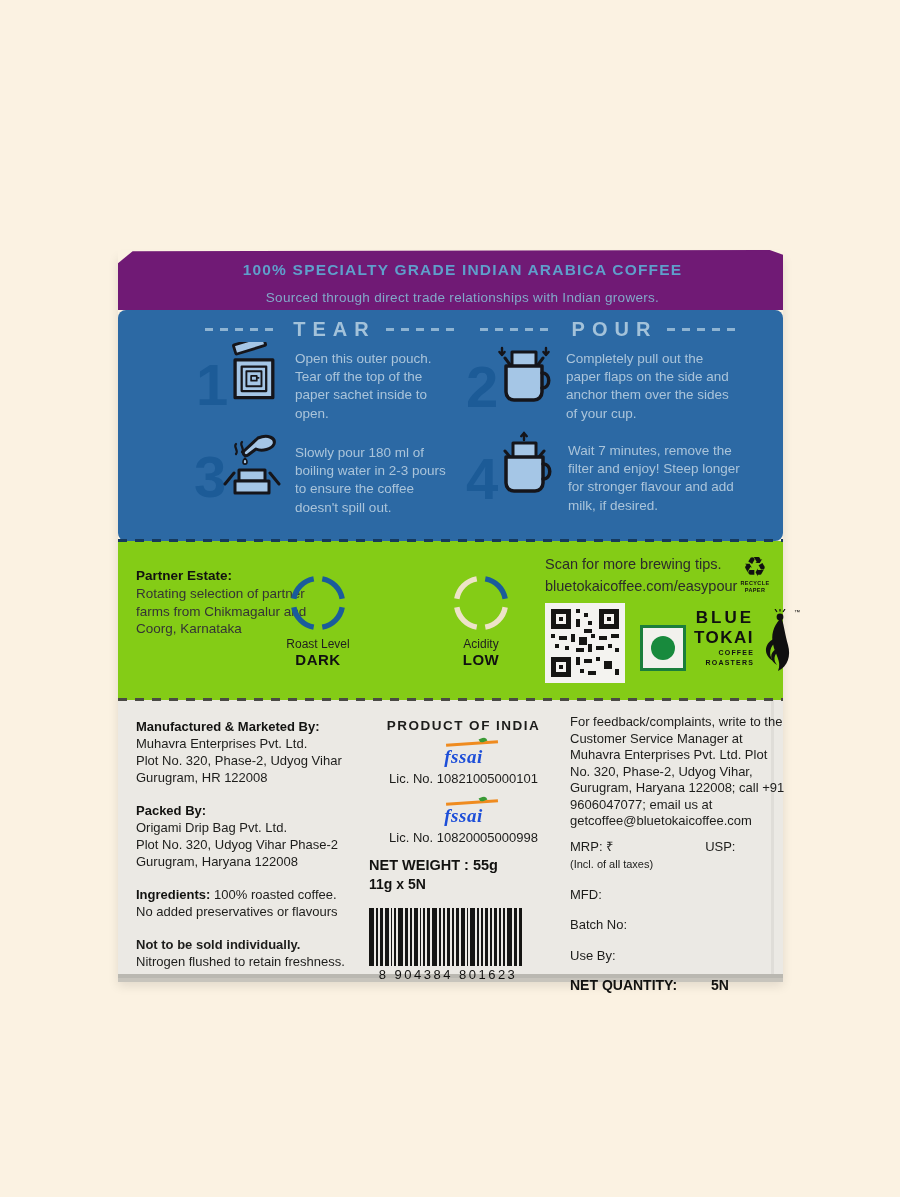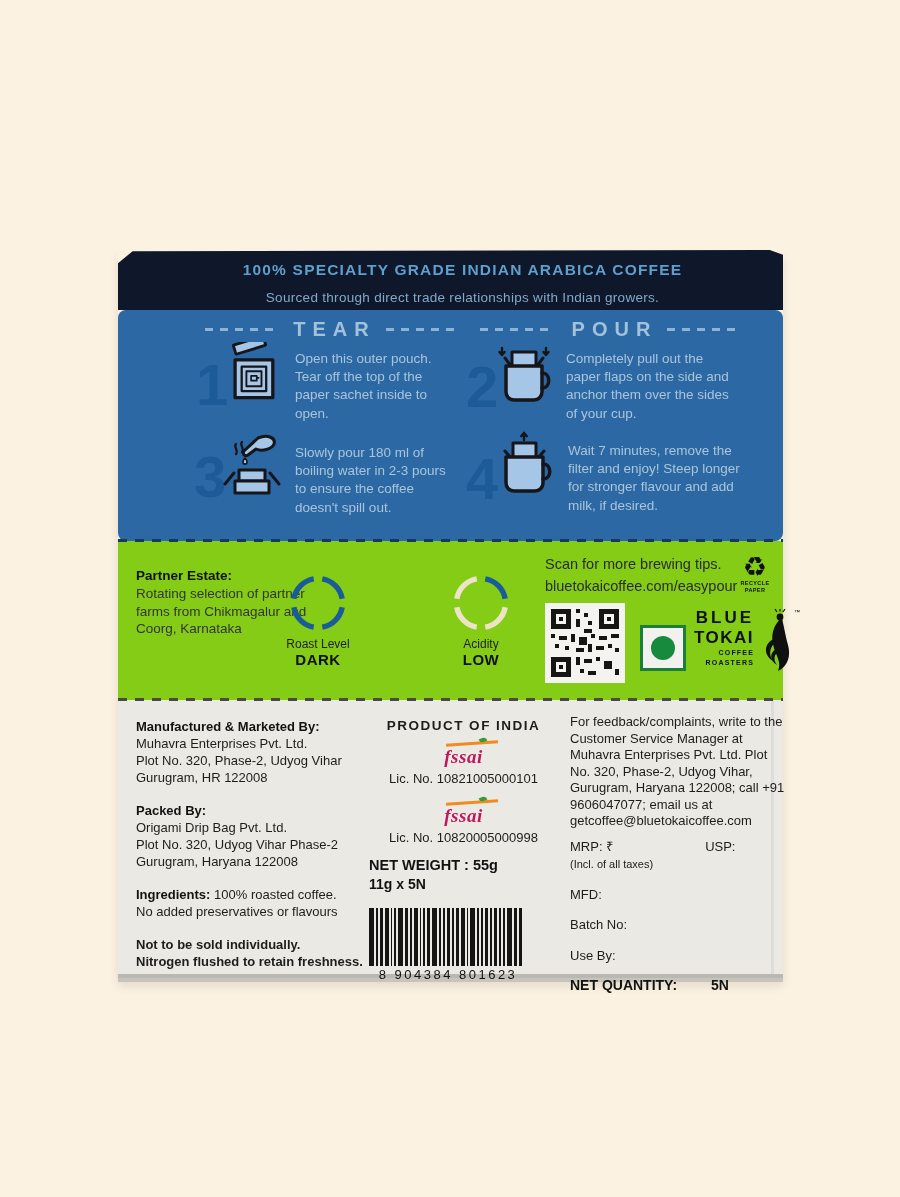--- a/index.html
+++ b/index.html
@@ -5,21 +5,21 @@
   html,body{margin:0;padding:0;}
   body{
     width:900px;height:1197px;position:relative;overflow:hidden;
     background:#fbf2e2;
     font-family:"Liberation Sans", sans-serif;
     -webkit-font-smoothing:antialiased;
   }
   .package{position:absolute;left:118px;top:250px;width:665px;height:728px;
     box-shadow:0 4px 0 #c7c4bc, 0 8px 10px rgba(0,0,0,.10);}
   
-  .band-black{position:absolute;left:0;top:0;width:100%;height:60px;background:#0f172a;
+  .band-black{position:absolute;left:0;top:0;width:100%;height:60px;background:#701a75;
     clip-path:polygon(0 22%, 2.2% 2%, 98% 0, 100% 8%, 100% 100%, 0 100%);
     display:flex;flex-direction:column;align-items:center;justify-content:center;gap:11px;padding-top:6px;box-sizing:border-box;padding-left:24px;}
   .band-title{color:#5f9fcb;font-size:15.5px;font-weight:bold;letter-spacing:1.2px;}
   .band-sub{color:#82a9c9;font-size:13.5px;letter-spacing:.3px;}
   
   .sec-blue{position:absolute;left:0;top:60px;width:100%;height:231px;background:#2c69a4;border-radius:8px;}
   .brew-heading{position:absolute;display:flex;align-items:center;gap:10px;}
   .brew-heading .dash{height:3px;flex:1;background:repeating-linear-gradient(90deg,#8fb4d2 0 8px,transparent 8px 15px);}
   .brew-heading .word{color:#a3c2da;font-size:20px;font-weight:bold;letter-spacing:7px;padding-left:7px;}
   .step{position:absolute;}
@@ -58,21 +58,21 @@
   .sec-white::after{content:'';position:absolute;right:9px;top:0;bottom:0;width:3px;background:rgba(0,0,0,.05);}
   .col1{position:absolute;left:18px;top:18px;width:228px;font-size:13px;line-height:17px;}
   .col1 .blk{margin-bottom:16px;}
   .col2{position:absolute;left:243px;top:18px;width:205px;text-align:center;font-size:13px;}
   .col3{position:absolute;left:452px;top:14px;width:220px;font-size:13px;line-height:16.5px;}
   b.h{font-weight:bold;color:#121210;}
   .poi{font-weight:bold;letter-spacing:1.5px;font-size:13.5px;}
   .fssai{display:inline-block;position:relative;margin:8px auto 2px;padding-top:5px;}
   .fssai .bar{position:absolute;left:2px;top:1px;width:52px;height:2.5px;background:#ef8b1f;transform:rotate(-4deg);}
   .fssai .leaf{position:absolute;right:-4px;top:-3px;width:8px;height:4px;background:#3a9a35;border-radius:0 6px 0 6px;transform:rotate(-20deg);}
-  .fssai .word{font-style:italic;font-weight:bold;font-size:19px;color:#be185d;letter-spacing:.5px;font-family:"Liberation Serif",serif;}
+  .fssai .word{font-style:italic;font-weight:bold;font-size:19px;color:#1d4ed8;letter-spacing:.5px;font-family:"Liberation Serif",serif;}
   .lic{font-size:13px;margin-top:1px;}
   .nw{margin-top:12px;text-align:left;padding-left:8px;font-weight:bold;font-size:14.5px;color:#121210;}
   .nw2{text-align:left;padding-left:8px;font-weight:bold;font-size:14px;margin-top:3px;color:#121210;}
   .barcode{position:absolute;left:8px;top:190px;width:158px;}
   .bars{display:flex;align-items:stretch;height:58px;}
   .bars div{background:#151513;}
   .bar-digits{font-size:13px;letter-spacing:2.5px;color:#121210;margin-top:1px;text-align:center;white-space:nowrap;}
   .mrp-row{display:flex;margin-top:9px;}
   .mrp-note{font-size:11px;margin-top:1px;}
   .lbl-row{margin-top:14px;}
@@ -281,21 +281,21 @@
         <div>Origami Drip Bag Pvt. Ltd.</div>
         <div>Plot No. 320, Udyog Vihar Phase-2</div>
         <div>Gurugram, Haryana 122008</div>
       </div>
       <div class="blk">
         <div><b class="h">Ingredients:</b> <span>100% roasted coffee.</span></div>
         <div>No added preservatives or flavours</div>
       </div>
       <div class="blk">
         <div style="font-weight:bold;">Not to be sold individually.</div>
-        <div style="font-weight:bold;">Nitrogen flushed to retain freshness.</div>
+        <div style="font-weight:normal;">Nitrogen flushed to retain freshness.</div>
       </div>
     </div>
 
     <div class="col2">
       <div class="poi">PRODUCT OF INDIA</div>
       <div class="fssai">
         <span class="bar"></span><span class="leaf"></span>
         <span class="word">fssai</span>
       </div>
       <div class="lic">Lic. No. 10821005000101</div>

